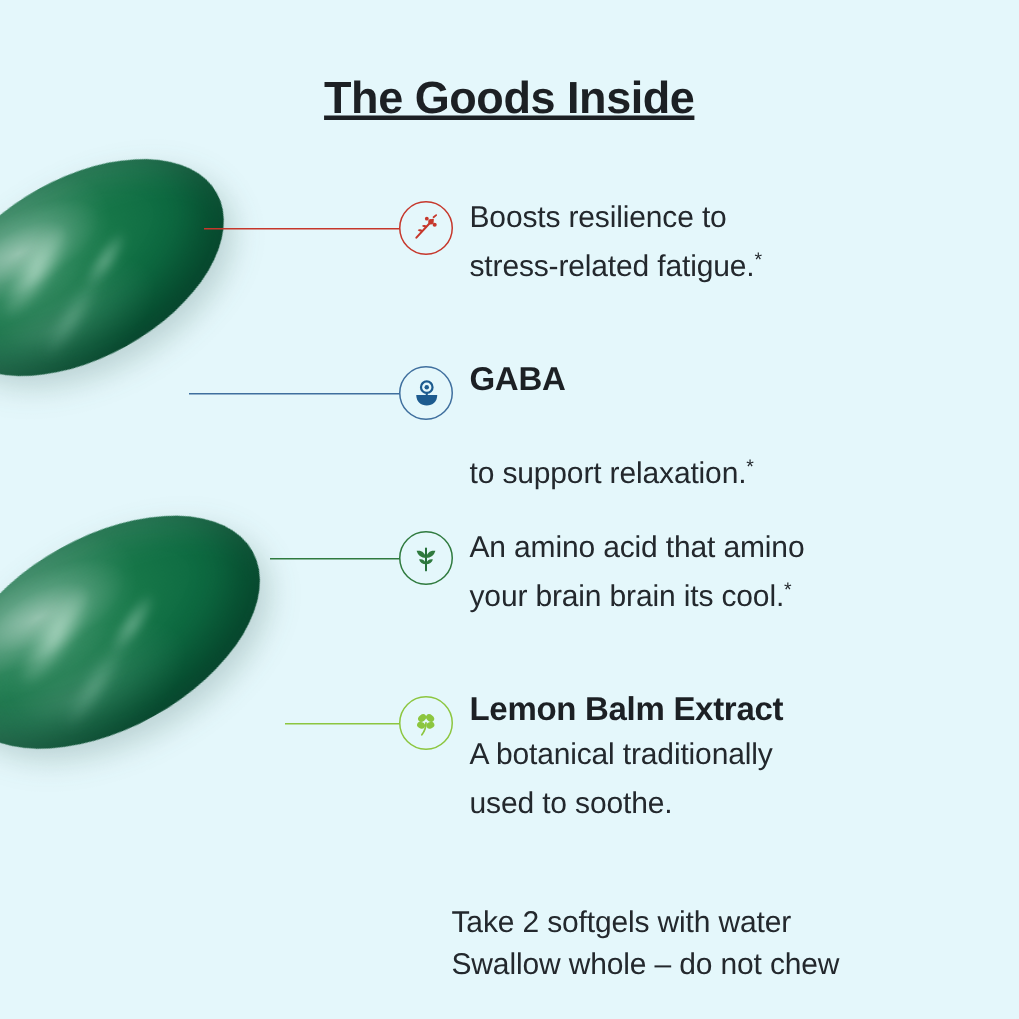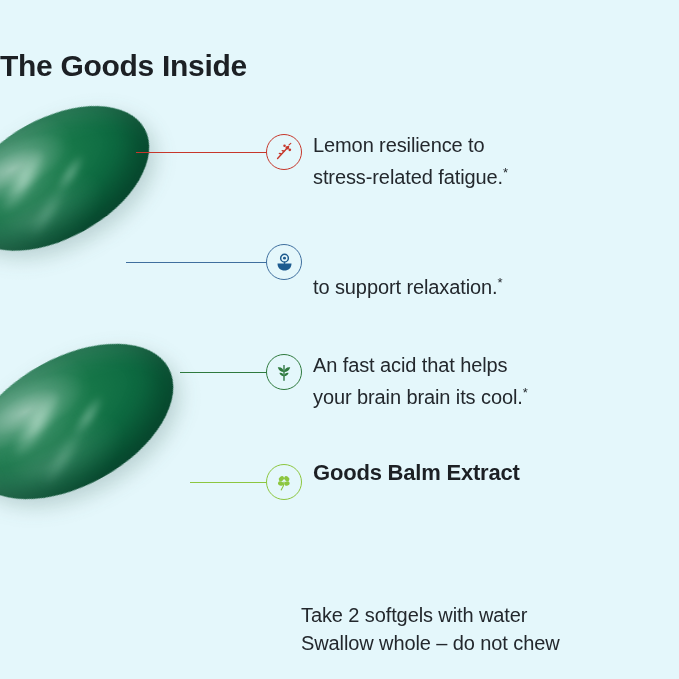--- a/index.html
+++ b/index.html
@@ -21,24 +21,26 @@
     width: 679px;
     height: 679px;
   }
 
   
   .page-title {
     position: absolute;
     left: 0;
     top: 49px;
     width: 679px;
+    text-align: center;
     font-size: 30px;
     font-weight: 700;
     letter-spacing: -0.3px;
     color: #1c2024;
+    text-decoration: underline;
   }
 
   
   .capsule {
     position: absolute;
     border-radius: 50%;
     filter: drop-shadow(2px 10px 10px rgba(40,80,70,0.22));
   }
   .capsule .body {
     width: 100%;
@@ -229,73 +231,78 @@
         <path d="M10 14 C8 12.5 6.5 12.8 6 13.6 C7 14.8 9 15 10 14Z" fill="#c6372b" stroke="none"></path>
         <path d="M13 11 C11.2 9.4 9.6 9.7 9.1 10.6 C10.2 11.8 12 12 13 11Z" fill="#c6372b" stroke="none"></path>
         <circle cx="15.6" cy="7.4" r="2.0" fill="#c6372b" stroke="none"></circle>
         <circle cx="18.3" cy="9.6" r="1.5" fill="#c6372b" stroke="none"></circle>
         <circle cx="12.6" cy="5.2" r="1.4" fill="#c6372b" stroke="none"></circle>
         <path d="M17.5 4.2 L19.4 2.6" stroke-width="1.3"></path>
       </svg>
     </div>
     <div class="row-text">
       <p class="row-desc">
-        <span>Lemon resilience to</span><br>
+        <span>Boosts resilience to</span><br>
         <span>stress-related fatigue.</span><span class="ast">*</span>
       </p>
     </div>
   </div>
 
   <div class="row" style="top:244px;">
     <div class="icon-badge" style="color:#3f6f9e;">
       <svg width="21" height="21" viewBox="0 0 24 24" fill="none" stroke="#1d5b8f" stroke-width="1.5">
         <path d="M4 13 C4 18 7.5 21 12 21 C16.5 21 20 18 20 13 Z" fill="#1d5b8f" stroke="none"></path>
         <circle cx="12" cy="7" r="4.4" fill="none" stroke="#1d5b8f" stroke-width="1.7"></circle>
         <circle cx="12" cy="7" r="1.7" fill="#1d5b8f" stroke="none"></circle>
         <path d="M12 11.4 L12 13.6" stroke="#1d5b8f" stroke-width="1.6"></path>
       </svg>
     </div>
     <div class="row-text">
+      <p class="row-title">GABA</p>
       <p class="row-desc">
         <br>
         <span>to support relaxation.</span><span class="ast">*</span>
       </p>
     </div>
   </div>
 
   <div class="row" style="top:354px;">
     <div class="icon-badge" style="color:#2f7a3e;">
       <svg width="22" height="22" viewBox="0 0 24 24" fill="none" stroke="#1f6b33" stroke-width="1.4" stroke-linecap="round">
         <path d="M12 21 C12 15 12 10 12 5"></path>
         <path d="M12 12 C8.5 12 6 10 5.2 6.8 C8.8 6.2 11.4 8.2 12 12Z" fill="#2f7a3e" stroke="none"></path>
         <path d="M12 12 C15.5 12 18 10 18.8 6.8 C15.2 6.2 12.6 8.2 12 12Z" fill="#2f7a3e" stroke="none"></path>
         <path d="M12 16.5 C9.4 16.5 7.6 15.2 7 13 C9.6 12.6 11.5 13.9 12 16.5Z" fill="#2f7a3e" stroke="none"></path>
         <path d="M12 16.5 C14.6 16.5 16.4 15.2 17 13 C14.4 12.6 12.5 13.9 12 16.5Z" fill="#2f7a3e" stroke="none"></path>
       </svg>
     </div>
     <div class="row-text">
       <p class="row-desc">
-        <span>An fast acid that helps</span><br>
+        <span>An amino acid that amino</span><br>
         <span>your brain brain its cool.</span><span class="ast">*</span>
       </p>
     </div>
   </div>
 
   <div class="row" style="top:464px;">
     <div class="icon-badge" style="color:#8cc63f;">
       <svg width="22" height="22" viewBox="0 0 24 24" fill="none" stroke="#8cc63f" stroke-width="1.3" stroke-linecap="round">
         <path d="M12 12 C12 15 11 18 9 20.5" stroke="#8cc63f"></path>
         <ellipse cx="9.2" cy="8.4" rx="3.2" ry="2.4" transform="rotate(-38 9.2 8.4)" fill="#8cc63f" stroke="none"></ellipse>
         <ellipse cx="15.0" cy="8.4" rx="3.2" ry="2.4" transform="rotate(38 15 8.4)" fill="#8cc63f" stroke="none"></ellipse>
         <ellipse cx="8.4" cy="13.6" rx="3.0" ry="2.3" transform="rotate(22 8.4 13.6)" fill="#8cc63f" stroke="none"></ellipse>
         <ellipse cx="15.2" cy="13.6" rx="3.0" ry="2.3" transform="rotate(-22 15.2 13.6)" fill="#8cc63f" stroke="none"></ellipse>
       </svg>
     </div>
     <div class="row-text">
-      <p class="row-title">Goods Balm Extract</p>
+      <p class="row-title">Lemon Balm Extract</p>
+      <p class="row-desc">
+        <span>A botanical traditionally</span><br>
+        <span>used to soothe.</span><span class="ast"></span>
+      </p>
     </div>
   </div>
 
   <div class="footer">
     <p>Take 2 softgels with water</p>
     <p>Swallow whole – do not chew</p>
   </div>
 
 </div>
 

